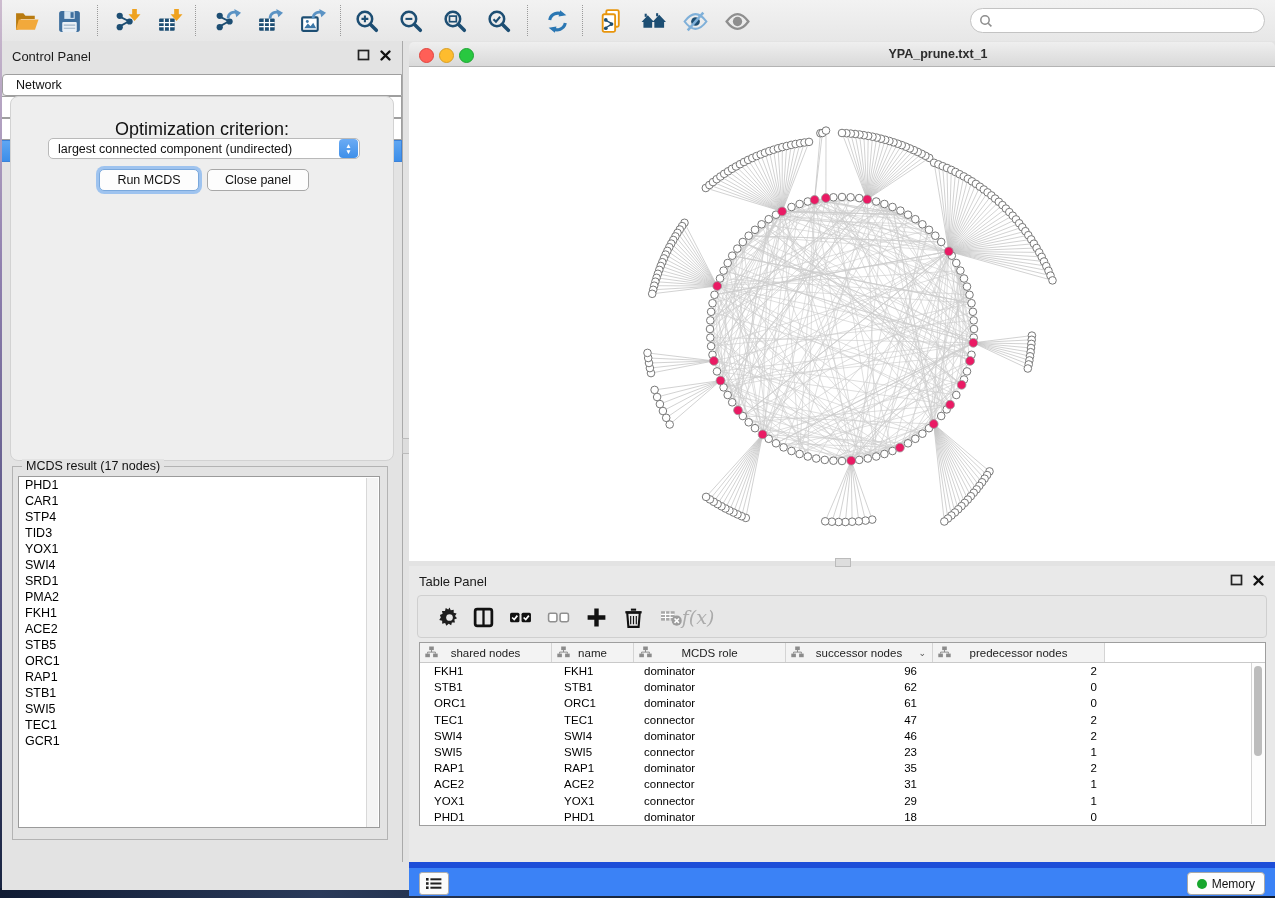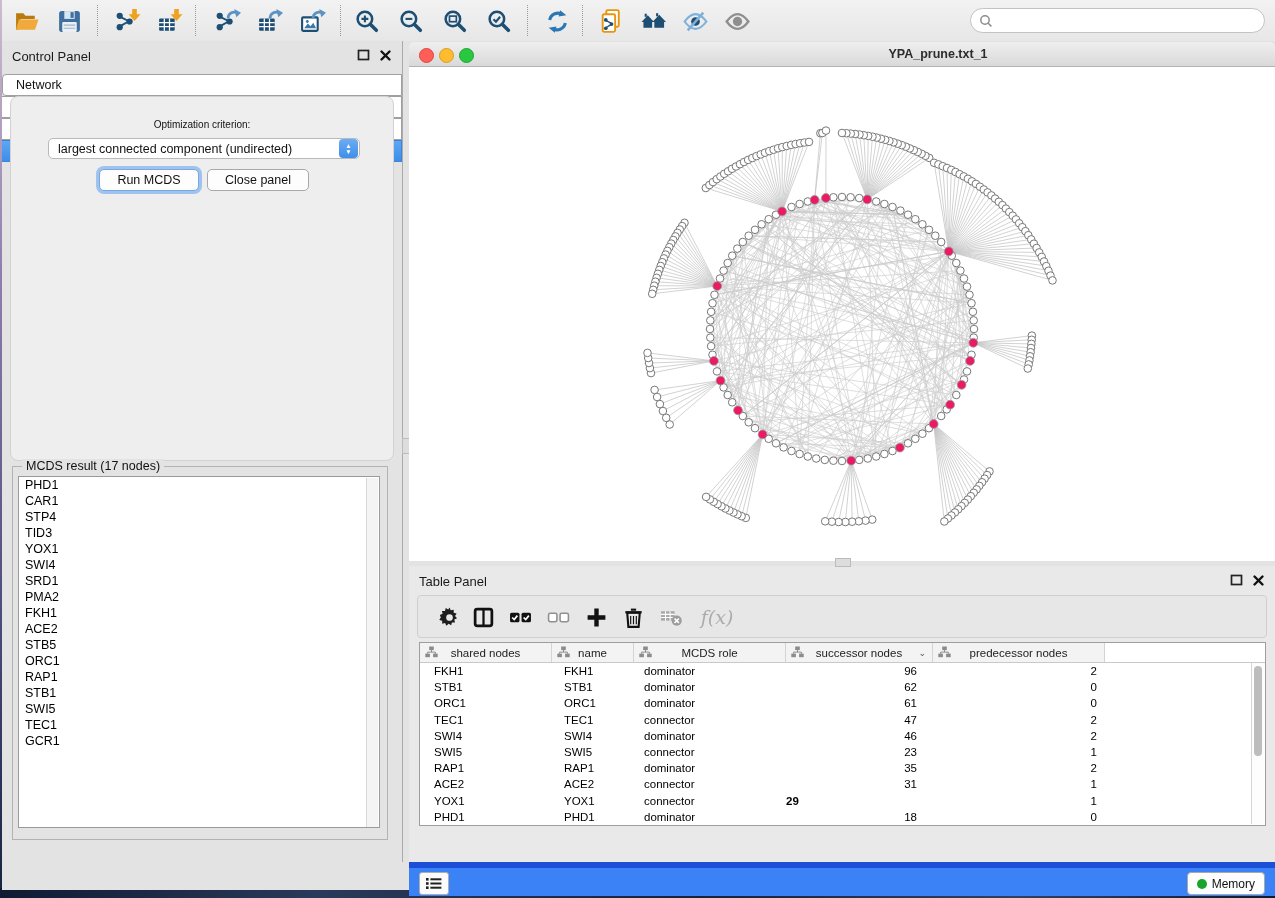--- a/index.html
+++ b/index.html
@@ -27,21 +27,21 @@
   .panel-btns{position:absolute;right:10px;top:8px;display:flex;gap:9px;align-items:center;}
   .float-glyph,.close-glyph{width:13px;height:13px;cursor:pointer;}
   #cp-tabs{position:absolute;left:0;top:33px;width:100%;display:flex;justify-content:center;flex-direction:column;}
   .seg-tab{height:20px;line-height:20px;padding:0 13px;font-size:12.5px;background:#fff;
     border:1px solid #9f9f9f;border-left:none;color:#111;cursor:pointer;}
   .seg-tab:first-child{border-left:1px solid #9f9f9f;border-radius:4px 0 0 4px;}
   .seg-tab:last-child{border-radius:0 4px 4px 0;}
   .seg-tab.active{background:linear-gradient(180deg,#5fa6f2,#3c8ee9);color:#fff;border-color:#3c82d8;border-radius:0;font-weight:bold;}
   #cp-inner{position:absolute;left:8px;top:55px;width:382px;height:363px;background:#eeeeee;
     border:1px solid #d2d2d2;border-radius:8px;}
-  #opt-label{position:absolute;left:0;top:22px;width:100%;text-align:center;font-size:10px;color:#111;}
+  #opt-label{position:absolute;left:0;top:22px;width:100%;text-align:center;font-size:18px;color:#111;}
   #opt-select{position:absolute;left:37px;top:41px;width:312px;height:21px;background:#fff;border:1px solid #b9b9b9;
     border-radius:5px;display:flex;align-items:center;cursor:pointer;box-sizing:border-box;}
   #opt-select .sel-text{flex:1;font-size:12.5px;padding-left:9px;color:#111;white-space:nowrap;}
   #opt-select .stepper{width:19px;height:19px;border-radius:4px;background:linear-gradient(180deg,#6cacf4,#3e8fe9);
     display:flex;flex-direction:column;align-items:center;justify-content:center;color:#fff;font-size:6.5px;line-height:6px;margin-right:1px;}
   .cp-btn{position:absolute;top:72px;height:22px;background:#fdfdfd;border:1px solid #a8a8a8;border-radius:5px;
     font-size:12.5px;color:#111;cursor:pointer;font-family:"Liberation Sans",sans-serif;}
   #run-btn{left:88px;width:100px;box-shadow:0 0 0 3px rgba(92,160,240,.55);border-color:#7aa8dc;}
   #close-btn{left:196px;width:102px;}
   #result-group{position:absolute;left:10px;top:425px;width:374px;height:372px;border:1px solid #b3b3b3;}
@@ -1112,21 +1112,21 @@
             </svg>
           </div>
           <div class="tp-icon disabled" style="left:240px">
             <svg width="23" height="23" viewBox="0 0 22 22">
               <rect x="1" y="5" width="13" height="9" fill="#a8a8a8"></rect>
               <path d="M1 8h13M1 11h13M5.3 5v9M9.6 5v9" stroke="#fff" stroke-width="1"></path>
               <circle cx="16" cy="14" r="4.8" fill="#9c9c9c"></circle>
               <path d="M13.9 11.9l4.2 4.2M18.1 11.9l-4.2 4.2" stroke="#fff" stroke-width="1.5"></path>
             </svg>
           </div>
-          <div class="tp-icon disabled" style="left:286px">
+          <div class="tp-icon disabled" style="left:267px">
             <span id="fx-label">f(x)</span>
           </div>
         </div>
       <div id="node-table">
         <div id="thead">
             <div class="th" style="width:132px">
               <span class="attr-ic">
                 <svg width="13" height="12" viewBox="0 0 13 12">
                   <g fill="#8b8b8b">
                     <rect x="4.2" y="0.5" width="4.6" height="3.6"></rect>
@@ -1247,21 +1247,21 @@
               <div class="td" style="width:132px;padding-left:14px;">ACE2</div>
               <div class="td" style="width:82px;padding-left:12px;">ACE2</div>
               <div class="td" style="width:152px;padding-left:10px;">connector</div>
               <div class="td" style="width:147px;text-align:right;padding-right:16px;">31</div>
               <div class="td" style="width:172px;text-align:right;padding-right:8px;">1</div>
             </div>
             <div class="tr">
               <div class="td" style="width:132px;padding-left:14px;">YOX1</div>
               <div class="td" style="width:82px;padding-left:12px;">YOX1</div>
               <div class="td" style="width:152px;padding-left:10px;">connector</div>
-              <div class="td" style="width:147px;text-align:left;padding-right:16px;font-weight:bold;">29</div>
+              <div class="td" style="width:147px;text-align:right;padding-right:16px;">29</div>
               <div class="td" style="width:172px;text-align:right;padding-right:8px;">1</div>
             </div>
             <div class="tr">
               <div class="td" style="width:132px;padding-left:14px;">PHD1</div>
               <div class="td" style="width:82px;padding-left:12px;">PHD1</div>
               <div class="td" style="width:152px;padding-left:10px;">dominator</div>
               <div class="td" style="width:147px;text-align:right;padding-right:16px;">18</div>
               <div class="td" style="width:172px;text-align:right;padding-right:8px;">0</div>
             </div>
           </div>

